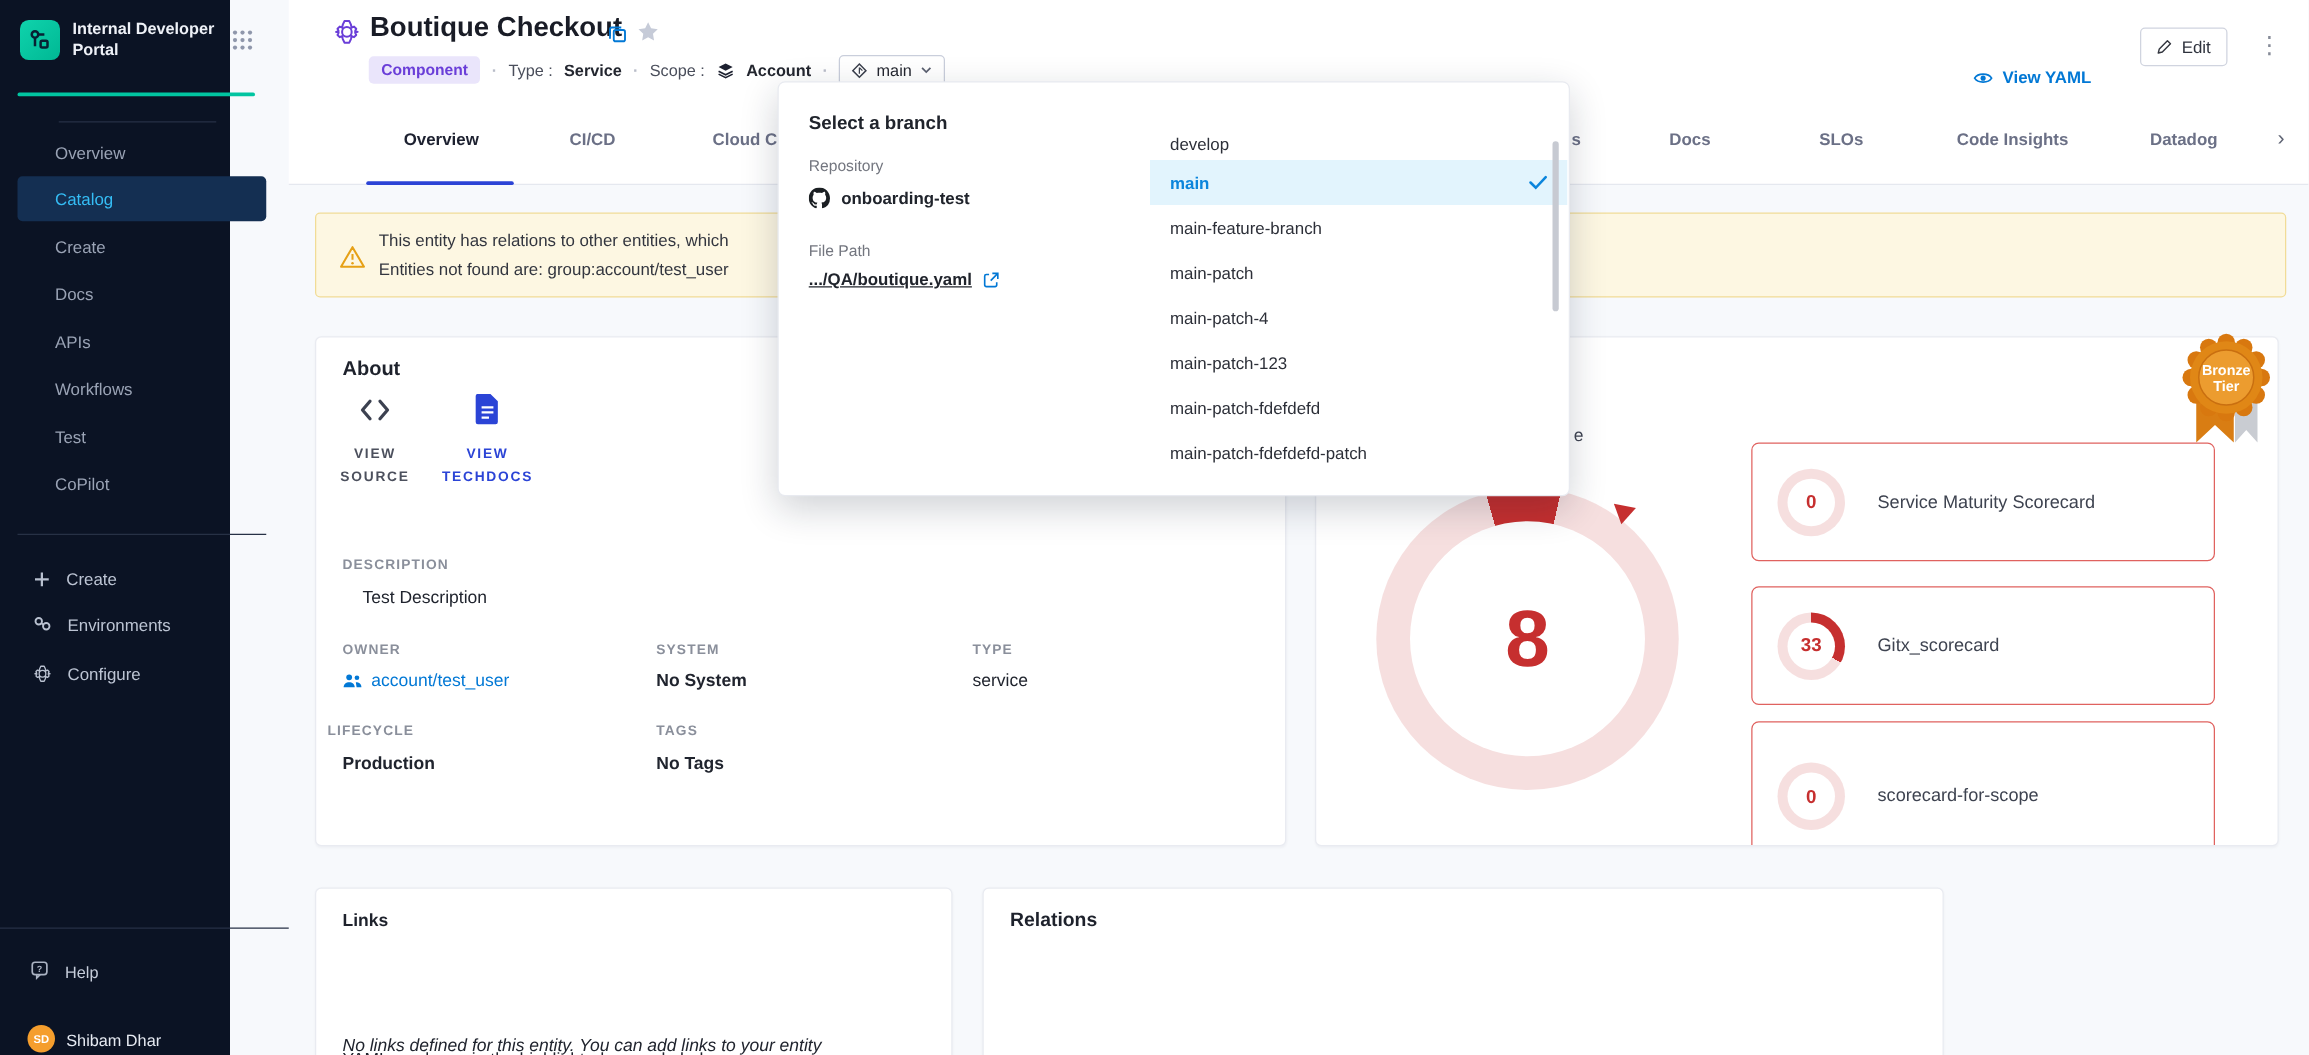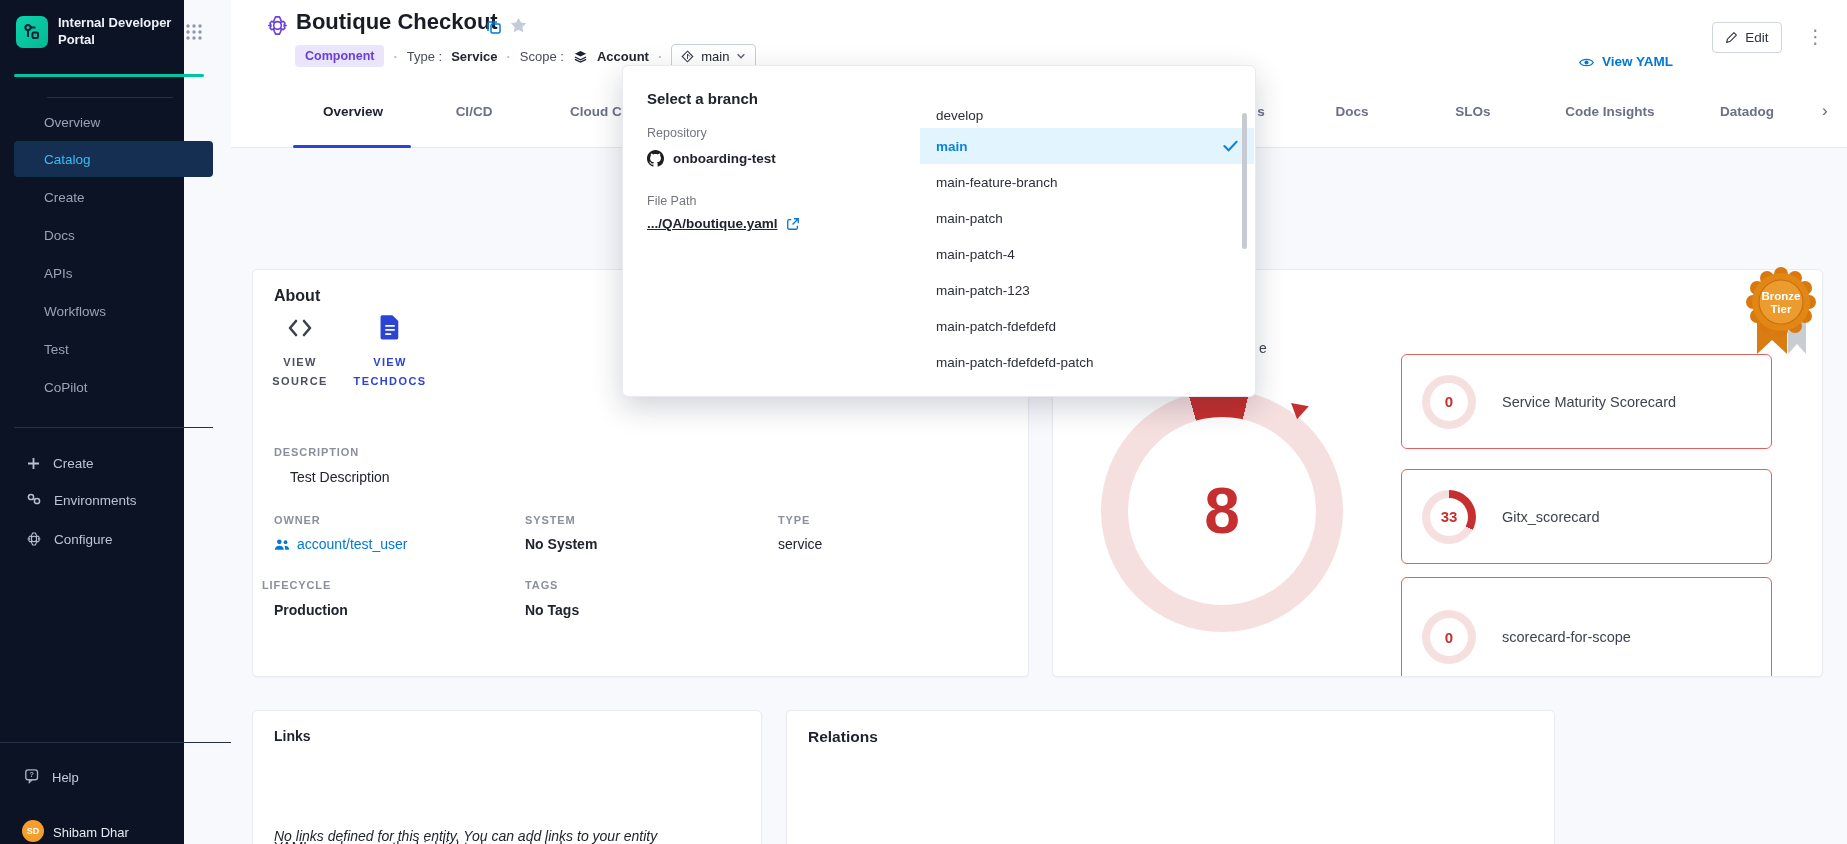--- a/index.html
+++ b/index.html
@@ -261,20 +261,29 @@
     <div class="tab" style="left:208px; width:70px;"><span>CI/CD</span></div>
     <div class="tab" style="left:323px; width:92px;"><span>Cloud Co</span></div>
     <div class="tab" style="left:1022px; width:16px;"><span>s</span></div>
     <div class="tab" style="left:1086px; width:70px;"><span>Docs</span></div>
     <div class="tab" style="left:1207px; width:70px;"><span>SLOs</span></div>
     <div class="tab" style="left:1321px; width:116px;"><span>Code Insights</span></div>
     <div class="tab" style="left:1476px; width:80px;"><span>Datadog</span></div>
     <div class="tab-more">›</div>
   </header>
 
+  <div id="banner">
+    <svg class="warn-icon" width="22" height="22" viewBox="0 0 24 24">
+      <path d="M12 3 L22 20 H2 Z" fill="none" stroke="#e6a117" stroke-width="1.8" stroke-linejoin="round"></path>
+      <path d="M12 9 v5" stroke="#e6a117" stroke-width="1.8"></path>
+      <circle cx="12" cy="17" r="1.1" fill="#e6a117"></circle>
+    </svg>
+    <div class="bline" style="top:14px">This entity has relations to other entities, which</div>
+    <div class="bline" style="top:37px">Entities not found are: group:account/test_user</div>
+  </div>
 
   <section class="card" style="left:252px; top:269px; width:777px; height:408px;">
     <div class="card-title">About</div>
 
     <div class="action-col" style="left:-3px; top:46px;">
       <svg width="28" height="24" viewBox="0 0 28 24">
         <path d="M10 5 L4 12 L10 19 M18 5 L24 12 L18 19" fill="none" stroke="#3c4150" stroke-width="2.6" stroke-linecap="round" stroke-linejoin="round"></path>
       </svg>
       <div class="action-label">
         <div>VIEW</div>

